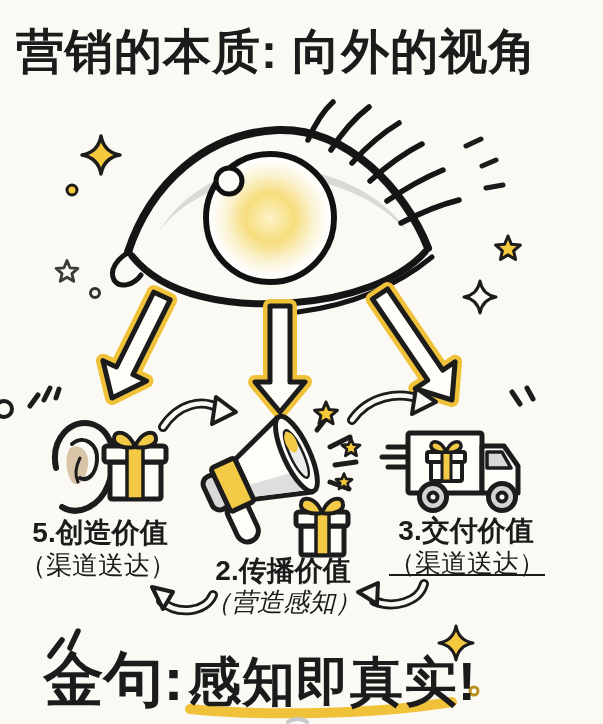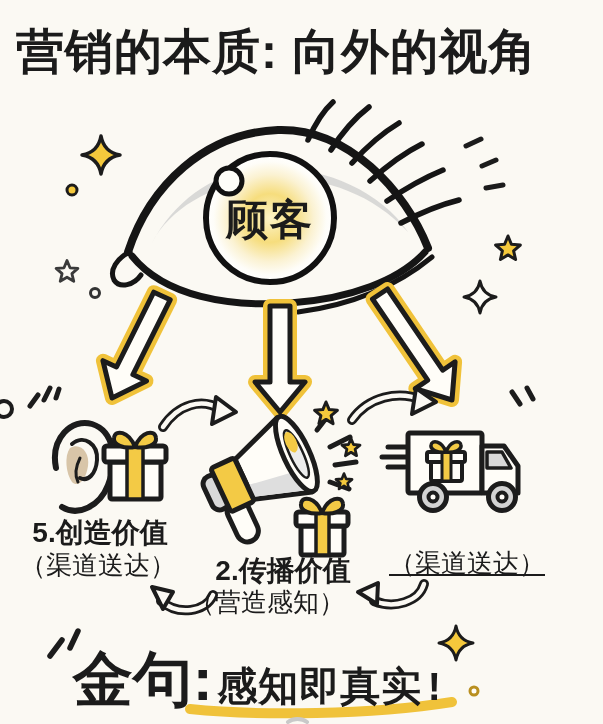--- a/index.html
+++ b/index.html
@@ -18,28 +18,28 @@
   }
   .iris-label{
     left:190px;top:197px;width:160px;
     font-size:42px;font-weight:700;letter-spacing:2px;
   }
   .step-title{font-size:28px;font-weight:700;white-space:nowrap;}
   .step-sub{font-size:26px;font-weight:500;white-space:nowrap;}
   .s1t{left:15px;top:518px;width:170px;}
   .s1s{left:8px;top:551px;width:180px;}
   .s2t{left:200px;top:556px;width:166px;}
-  .s2s{left:180px;top:588px;width:174px;}
+  .s2s{left:196px;top:588px;width:174px;font-style:italic;}
   .s3t{left:385px;top:516px;width:162px;}
   .s3s{left:382px;top:549px;width:170px;text-decoration:underline;}
   .quote{
     left:40px;top:648px;width:440px;white-space:nowrap;
   }
   .quote .q-prefix{font-size:60px;font-weight:700;}
-  .quote .q-emph{font-size:40px;font-weight:800;letter-spacing:1px;font-family:Liberation Mono, monospace;}
+  .quote .q-emph{font-size:53px;font-weight:800;letter-spacing:1px;}
 </style>
 </head>
 <body>
 
 <div class="stage">
 
 <svg width="603" height="724" viewBox="0 0 603 724">
   <defs>
     <radialGradient id="irisGlow" cx="50%" cy="50%" r="50%">
       <stop offset="0%" stop-color="#fcf3c8"></stop>
@@ -201,28 +201,28 @@
   </g>
   <g>
     <path d="M456,626 Q458.6,640.5 473,643 Q458.6,645.6 456,660 Q453.4,645.6 439,643 Q453.4,640.5 456,626 Z" fill="#f5c93c" stroke="#1c1c1c" stroke-width="3" stroke-linejoin="round"></path>
     <circle cx="474" cy="691" r="4" fill="#fffdf8" stroke="#b98f1f" stroke-width="3"></circle>
   </g>
   <path d="M190,709 C260,716 370,715 452,702" fill="none" stroke="#f0c23a" stroke-width="10" stroke-linecap="round"></path>
   <path d="M288,722 C293,718 302,718 307,722" fill="none" stroke="#c9c9c9" stroke-width="4" stroke-linecap="round"></path>
 </svg>
 
 <div class="label page-title">营销的本质: 向外的视角</div>
-<div class="label iris-label">顾客</div>
 
 <div class="label step-title s1t">5.创造价值</div>
 <div class="label step-sub s1s">（渠道送达）</div>
 
 <div class="label step-title s2t">2.传播价值</div>
 <div class="label step-sub s2s">（营造感知）</div>
 
+<div class="label step-title s3t">3.交付价值</div>
 <div class="label step-sub s3s">（渠道送达）</div>
 
 <div class="label quote">
   <span class="q-prefix">金句:</span>
   <span class="q-emph">感知即真实!</span>
 </div>
 
 </div>
 
 </body></html>

